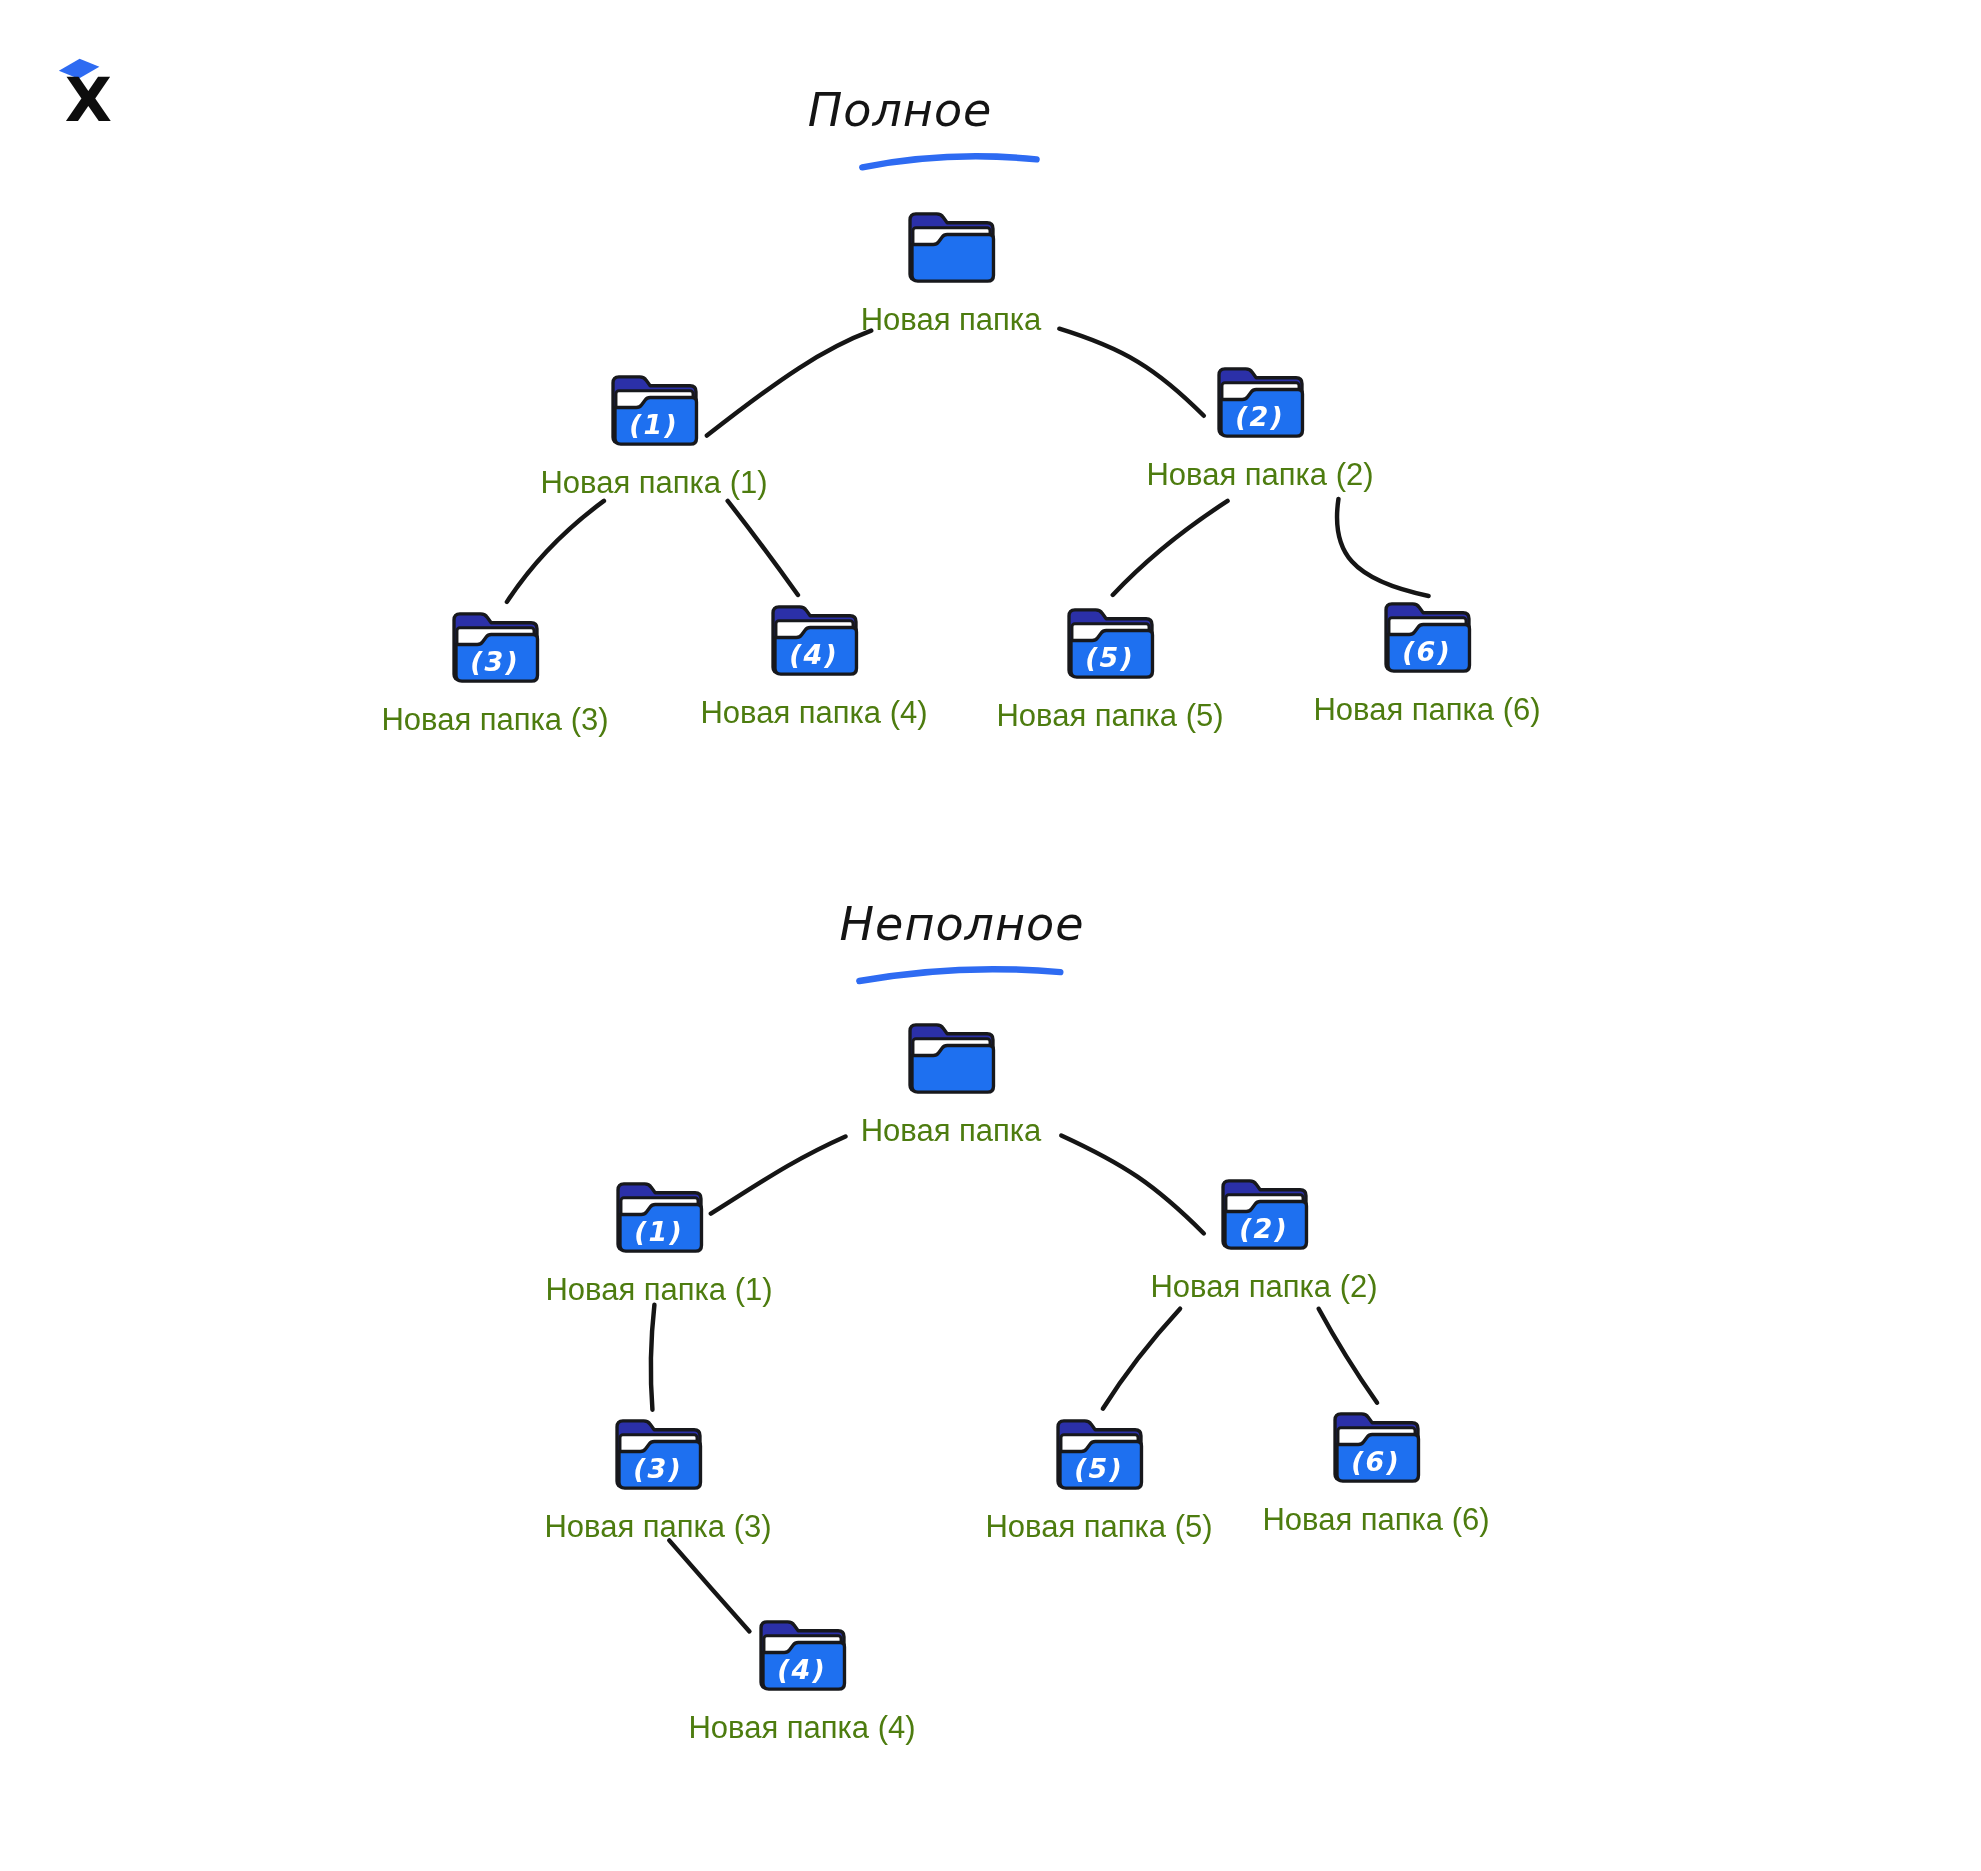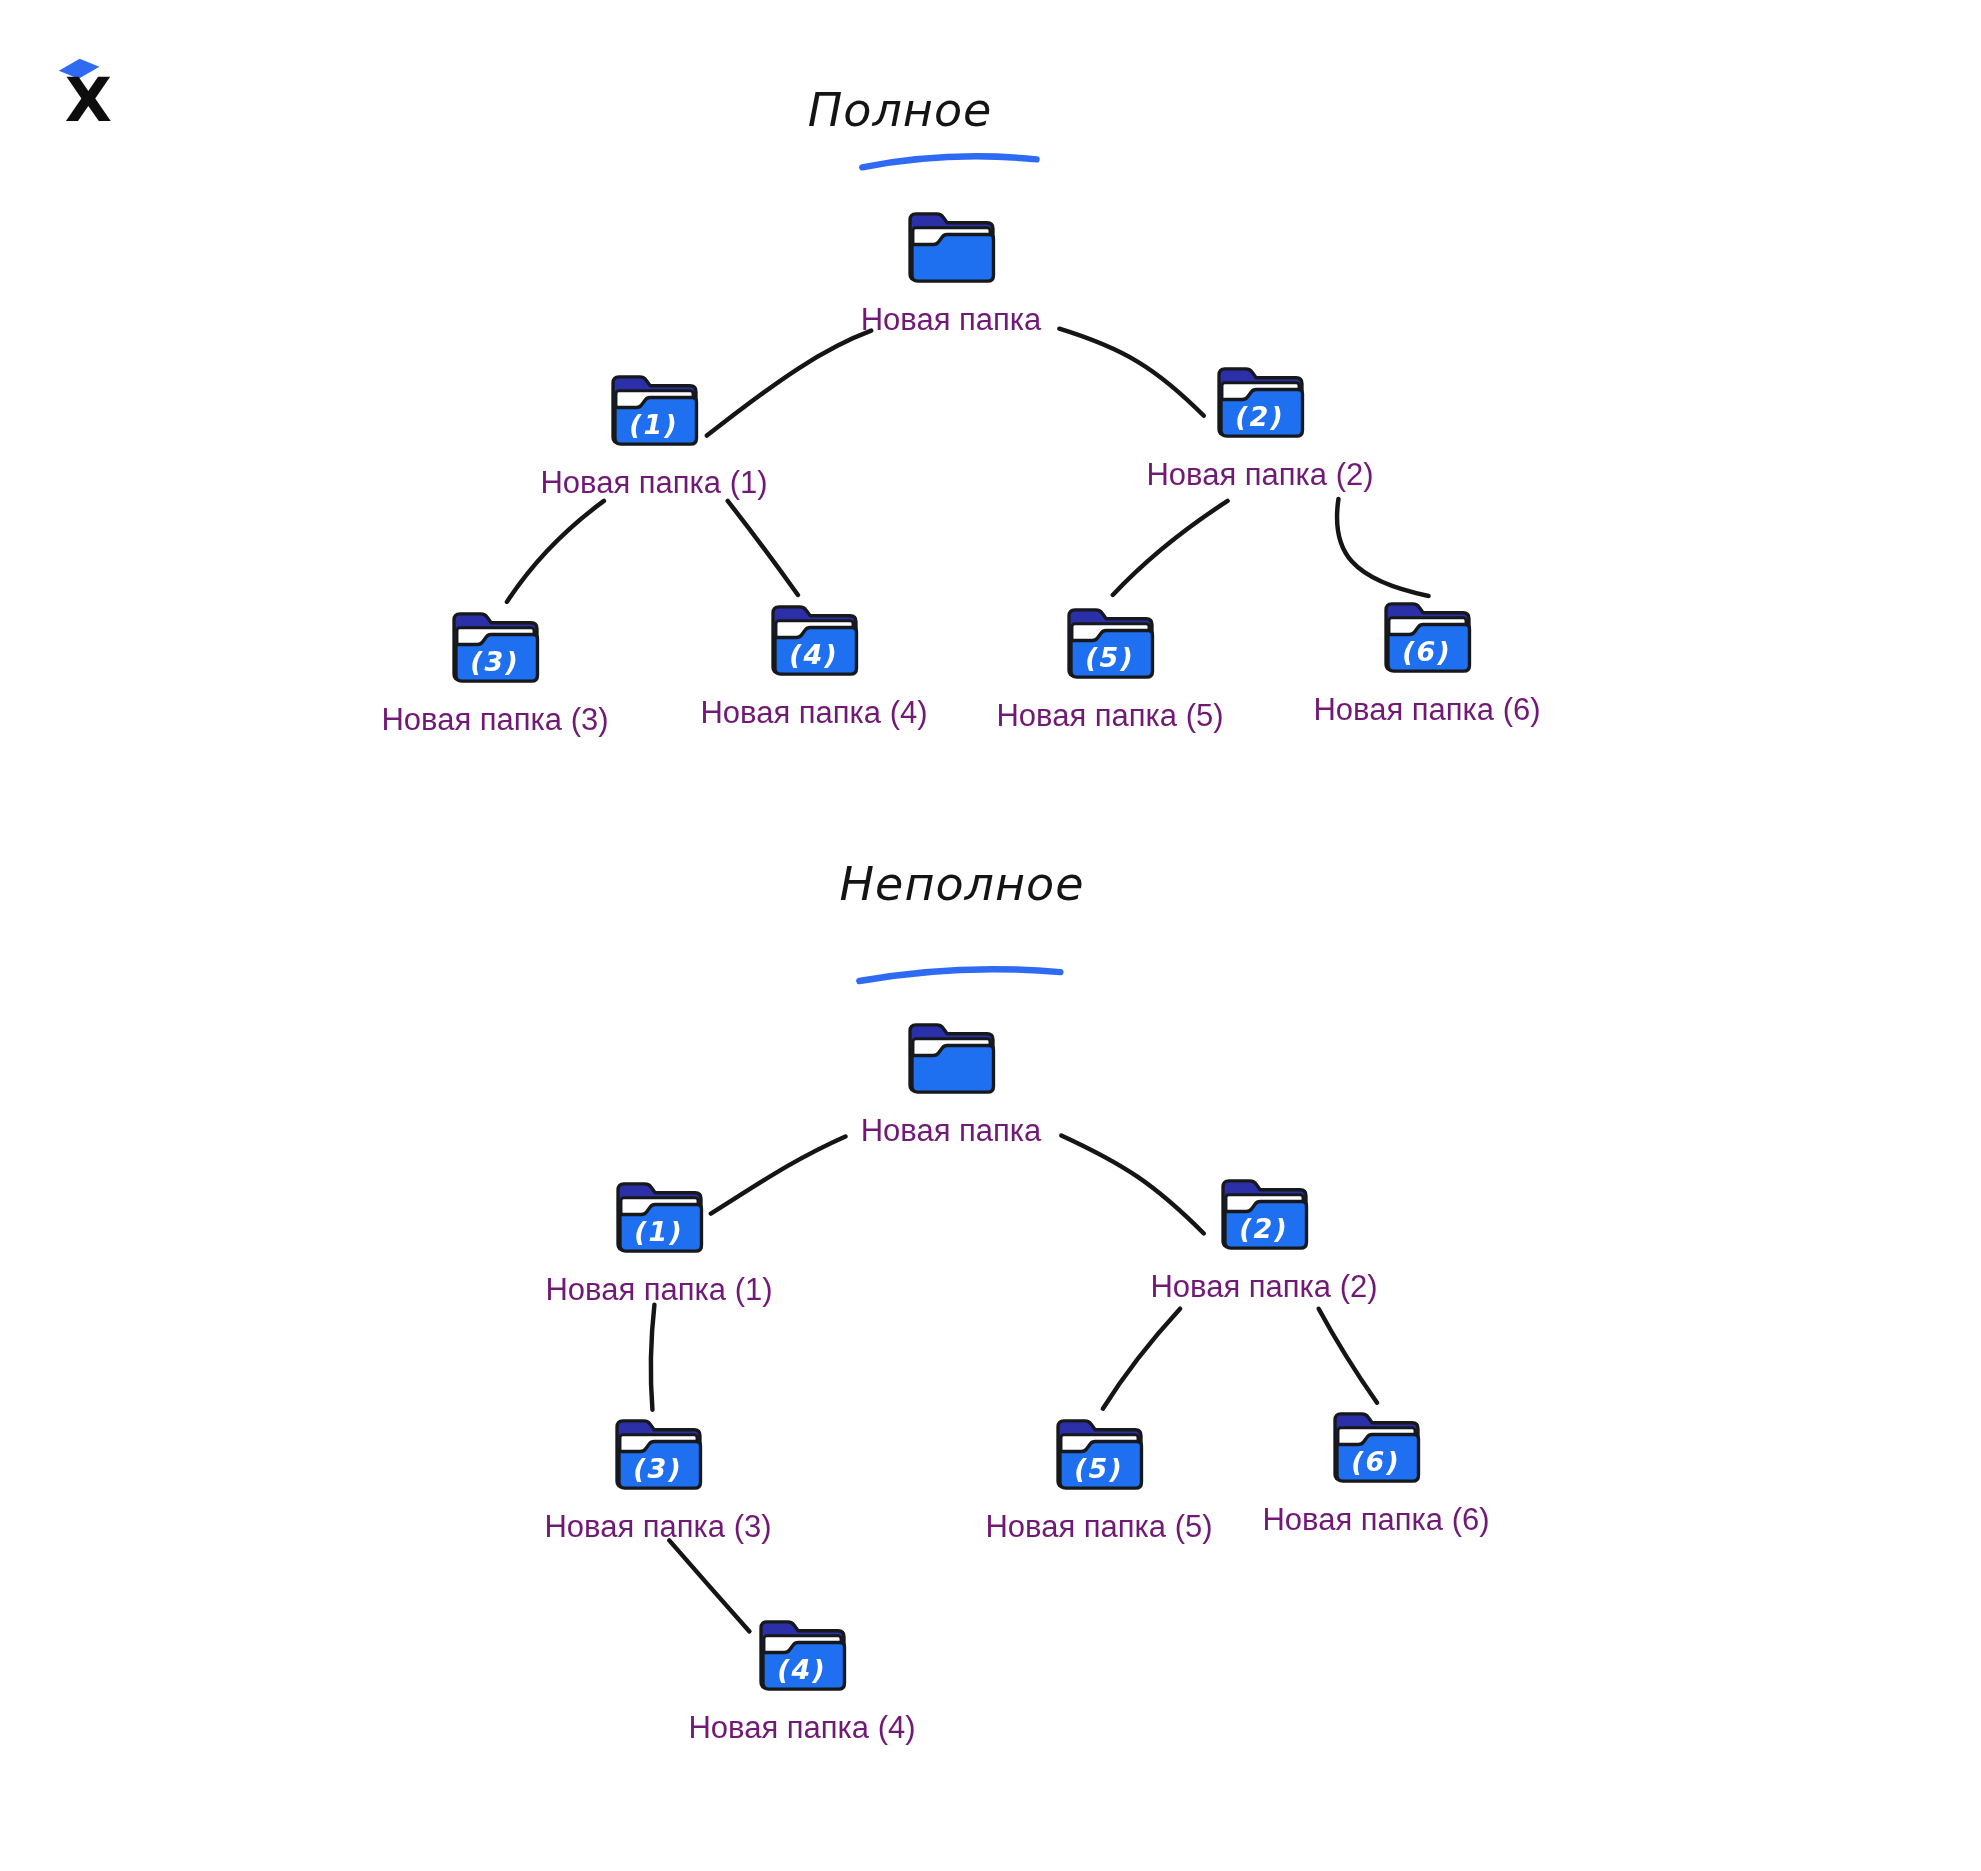--- a/index.html
+++ b/index.html
@@ -27,21 +27,21 @@
     transform:translateX(-50%);
     font-family:"DejaVu Sans", sans-serif;
     font-style:italic;
     font-weight:500;
     font-size:46px;
     letter-spacing:1px;
     color:#141414;
     white-space:nowrap;
   }
   .title-full{left:900px;top:83px;}
-  .title-partial{left:962px;top:857px;}
+  .title-partial{left:962px;top:897px;}
   .node{
     position:absolute;
     width:376px;
     display:flex;
     flex-direction:column;
     align-items:center;
   }
   .folder-icon{
     position:relative;
     width:95px;
@@ -58,21 +58,21 @@
     font-weight:700;
     font-size:27px;
     letter-spacing:2px;
     color:#ffffff;
     z-index:2;
   }
   .label{
     margin-top:15px;
     font-size:31px;
     font-weight:400;
-    color:#701a75;
+    color:#4d7c0f;
     white-space:nowrap;
   }
   
   .fa-root{left:763px;top:206px;}
   .fa-n1{left:466px;top:369px;}
   .fa-n2{left:1072px;top:361px;}
   .fa-n3{left:307px;top:606px;}
   .fa-n4{left:626px;top:599px;}
   .fa-n5{left:922px;top:602px;}
   .fa-n6{left:1239px;top:596px;}

